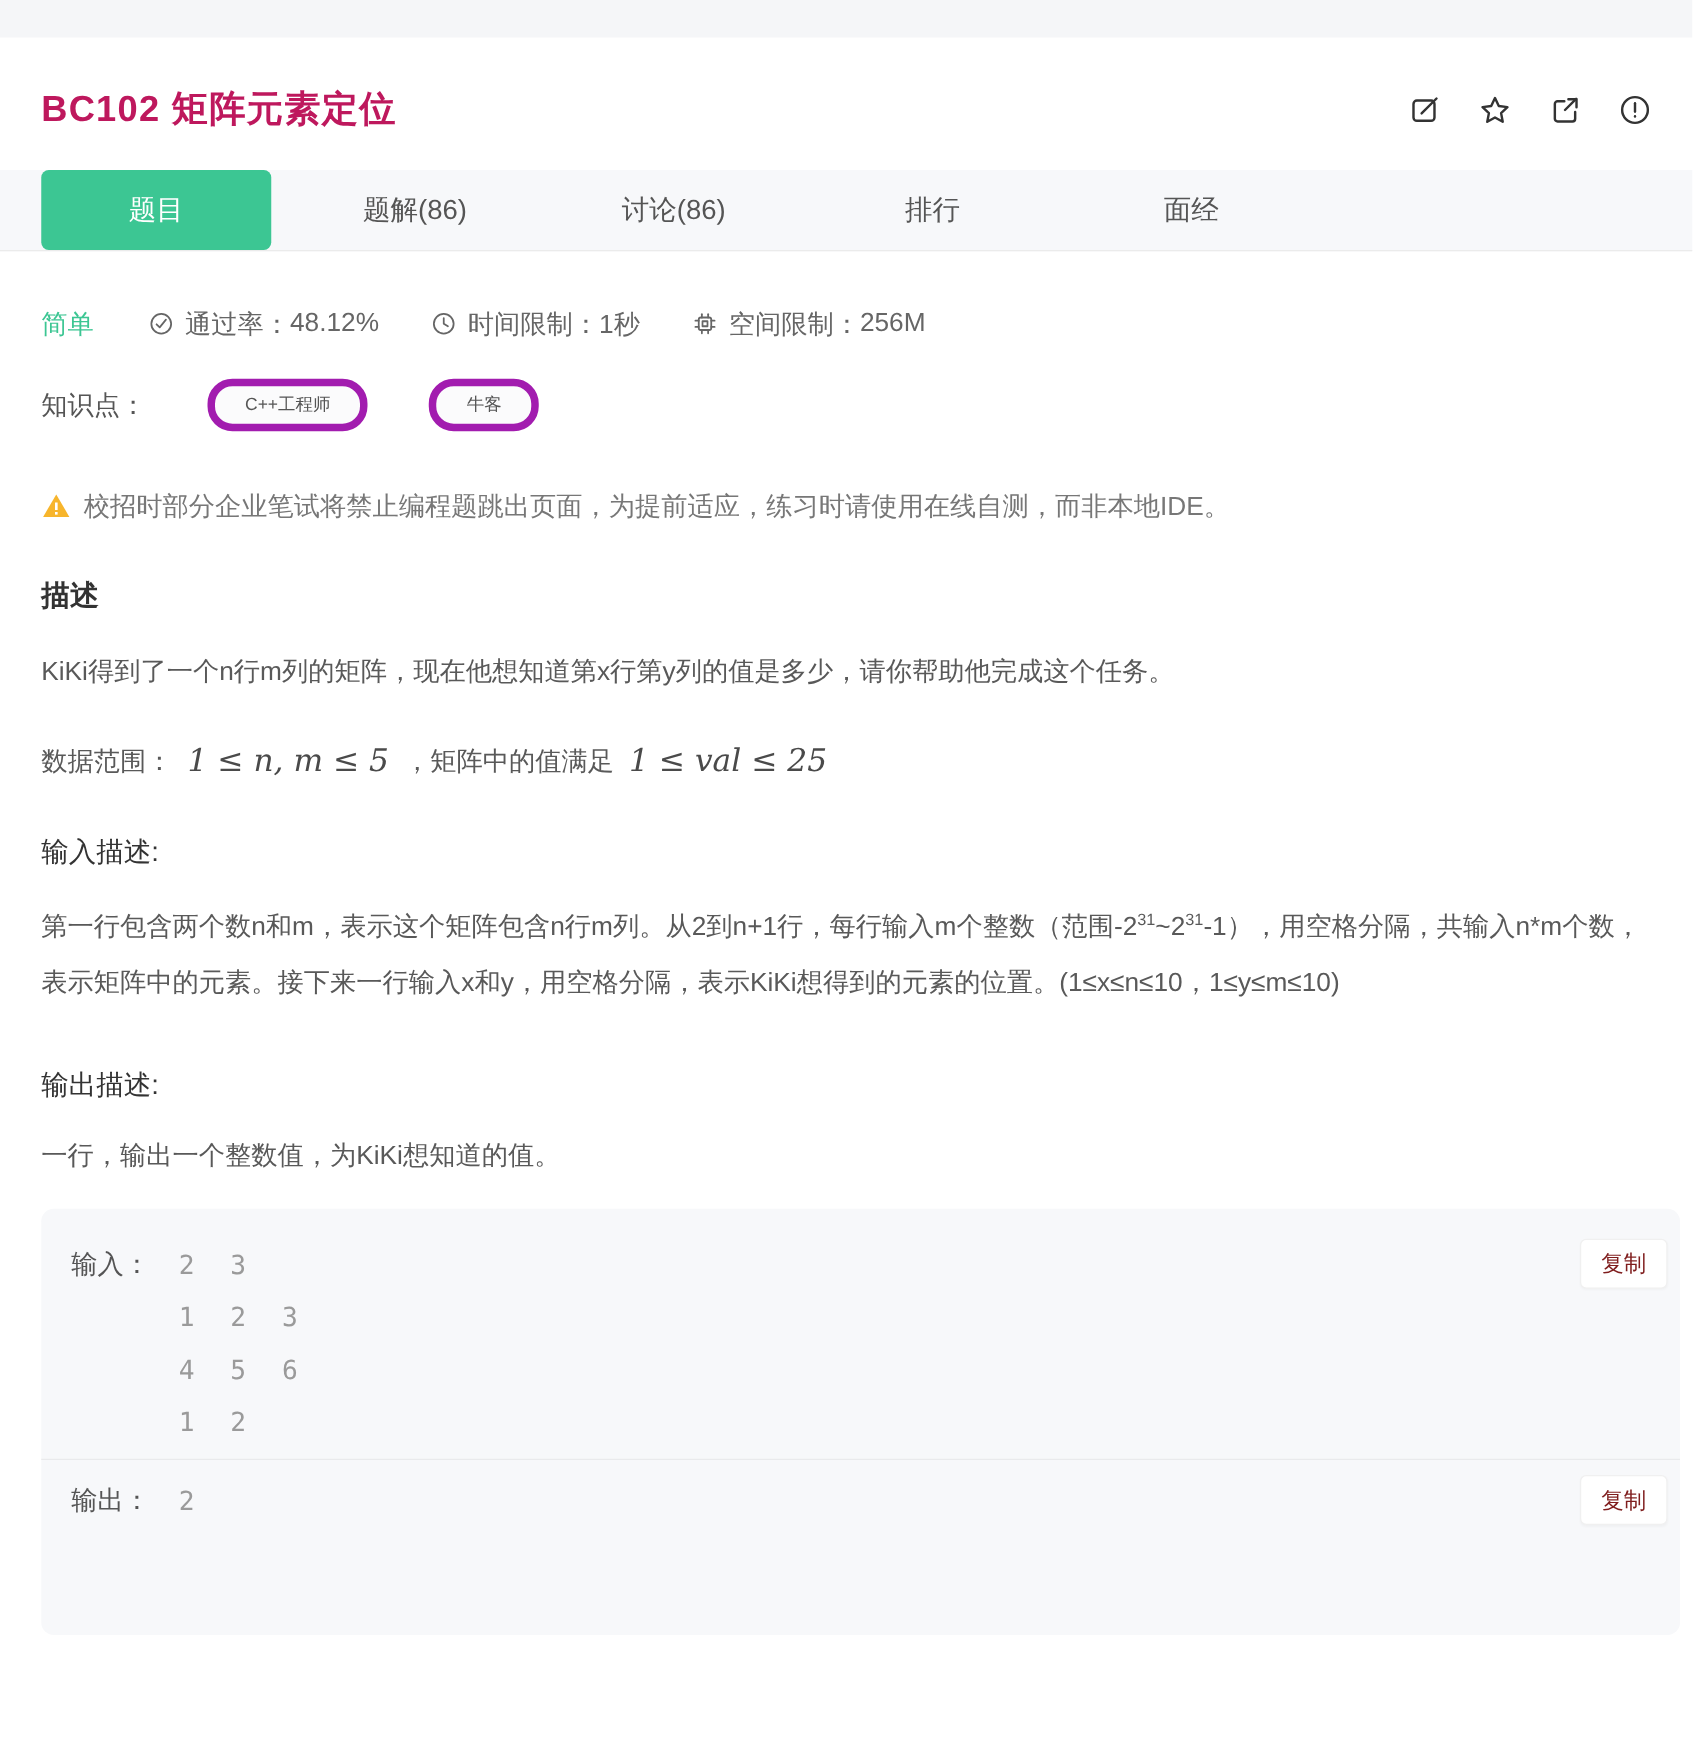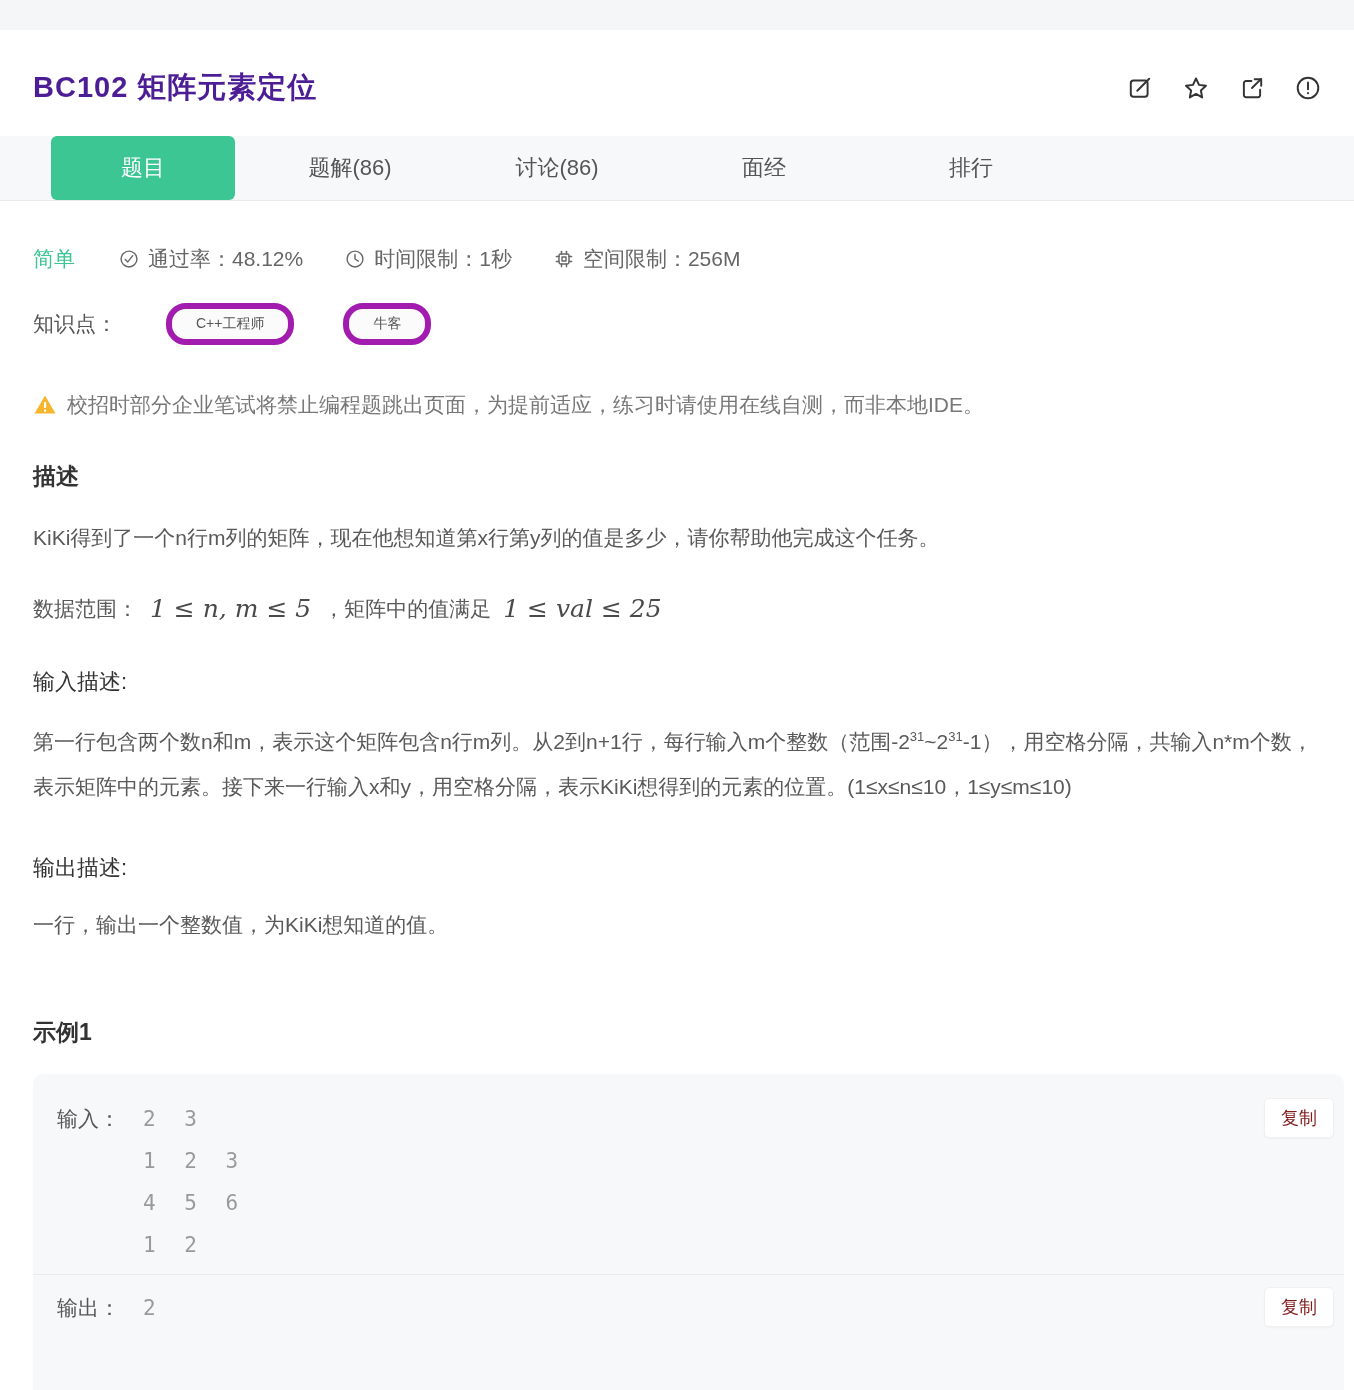--- a/index.html
+++ b/index.html
@@ -1,26 +1,26 @@
 <!DOCTYPE html>
 <html><head>
 <meta charset="utf-8">
 <style>
   * { margin:0; padding:0; box-sizing:border-box; }
   html,body { width:1354px; height:1390px; overflow:hidden; background:#fff;
     font-family:"Liberation Sans","DejaVu Sans",sans-serif; }
   .top-strip { height:30px; background:#f5f6f8; }
   .title-row { padding:38px 33px 0 33px; display:flex; align-items:center; justify-content:space-between; }
-  .page-title { font-size:29px; font-weight:700; color:#4c1d95; letter-spacing:1px; }
+  .page-title { font-size:29px; font-weight:700; color:#be185d; letter-spacing:1px; }
   .hdr-icons { display:flex; align-items:center; gap:30px; padding-right:0; }
   .hdr-icon { width:26px; height:26px; cursor:pointer; display:block; }
   .hdr-icon svg { width:26px; height:26px; stroke:#333; stroke-width:1.8; fill:none;
     stroke-linecap:round; stroke-linejoin:round; }
   .tab-bar { margin-top:28px; height:65px; background:#f7f8fa; border-bottom:1px solid #ebebeb;
-    display:flex; align-items:stretch; padding-left:51px; }
+    display:flex; align-items:stretch; padding-left:33px; }
   .tab { width:184px; margin-right:23px; display:flex; align-items:center; justify-content:center;
     font-size:22px; color:#555; cursor:pointer; }
   .tab.active { background:#3cc693; color:#fff; border-radius:6px; }
   .content { padding:0 33px; }
   .meta-row { margin-top:44px; display:flex; align-items:center; font-size:21px; color:#666; }
   .difficulty { color:#3cc693; margin-right:44px; }
   .meta-item { display:flex; align-items:center; margin-right:42px; }
   .meta-item svg { width:20px; height:20px; stroke:#666; stroke-width:1.7; fill:none;
     stroke-linecap:round; stroke-linejoin:round; margin-right:9px; }
   .knowledge-row { margin-top:30px; display:flex; align-items:center; font-size:21px; color:#555;gap:35px; }
@@ -85,22 +85,22 @@
           <line x1="12" y1="16.6" x2="12" y2="16.8"></line>
         </svg>
     </span>
   </div>
 </div>
 
 <div class="tab-bar">
   <div class="tab active">题目</div>
   <div class="tab">题解(86)</div>
   <div class="tab">讨论(86)</div>
+  <div class="tab">排行</div>
   <div class="tab">面经</div>
-  <div class="tab">排行</div>
 </div>
 
 <div class="content">
 
   <div class="meta-row">
     <span class="difficulty">简单</span>
     <span class="meta-item">
       <svg viewBox="0 0 24 24">
           <circle cx="12" cy="12" r="9.5"></circle>
           <path d="M7.5 12.5 l3 3 l6-7.5"></path>
@@ -158,21 +158,20 @@
     <span>，矩阵中的值满足</span>
     <span class="math">1 ≤ val ≤ 25</span>
   </div>
 
   <h3 class="sub-heading">输入描述:</h3>
   <p class="body-text input-desc-text"><span>第一行包含两个数n和m，表示这个矩阵包含n行m列。从2到n+1行，每行输入m个整数（范围-2</span><sup>31</sup><span>~2</span><sup>31</sup><span>-1），用空格分隔，共输入n*m个数，表示矩阵中的元素。接下来一行输入x和y，用空格分隔，表示KiKi想得到的元素的位置。(1≤x≤n≤10，1≤y≤m≤10)</span></p>
 
   <h3 class="sub-heading">输出描述:</h3>
   <p class="body-text output-desc-text">一行，输出一个整数值，为KiKi想知道的值。</p>
 
-  <h2 class="example-heading">示例1</h2>
 
   <div class="example-box">
     <div class="example-section input-section">
       <span class="io-label">输入：</span>
       <div class="code-lines">
         <div>2 3</div>
         <div>1 2 3</div>
         <div>4 5 6</div>
         <div>1 2</div>
       </div>

